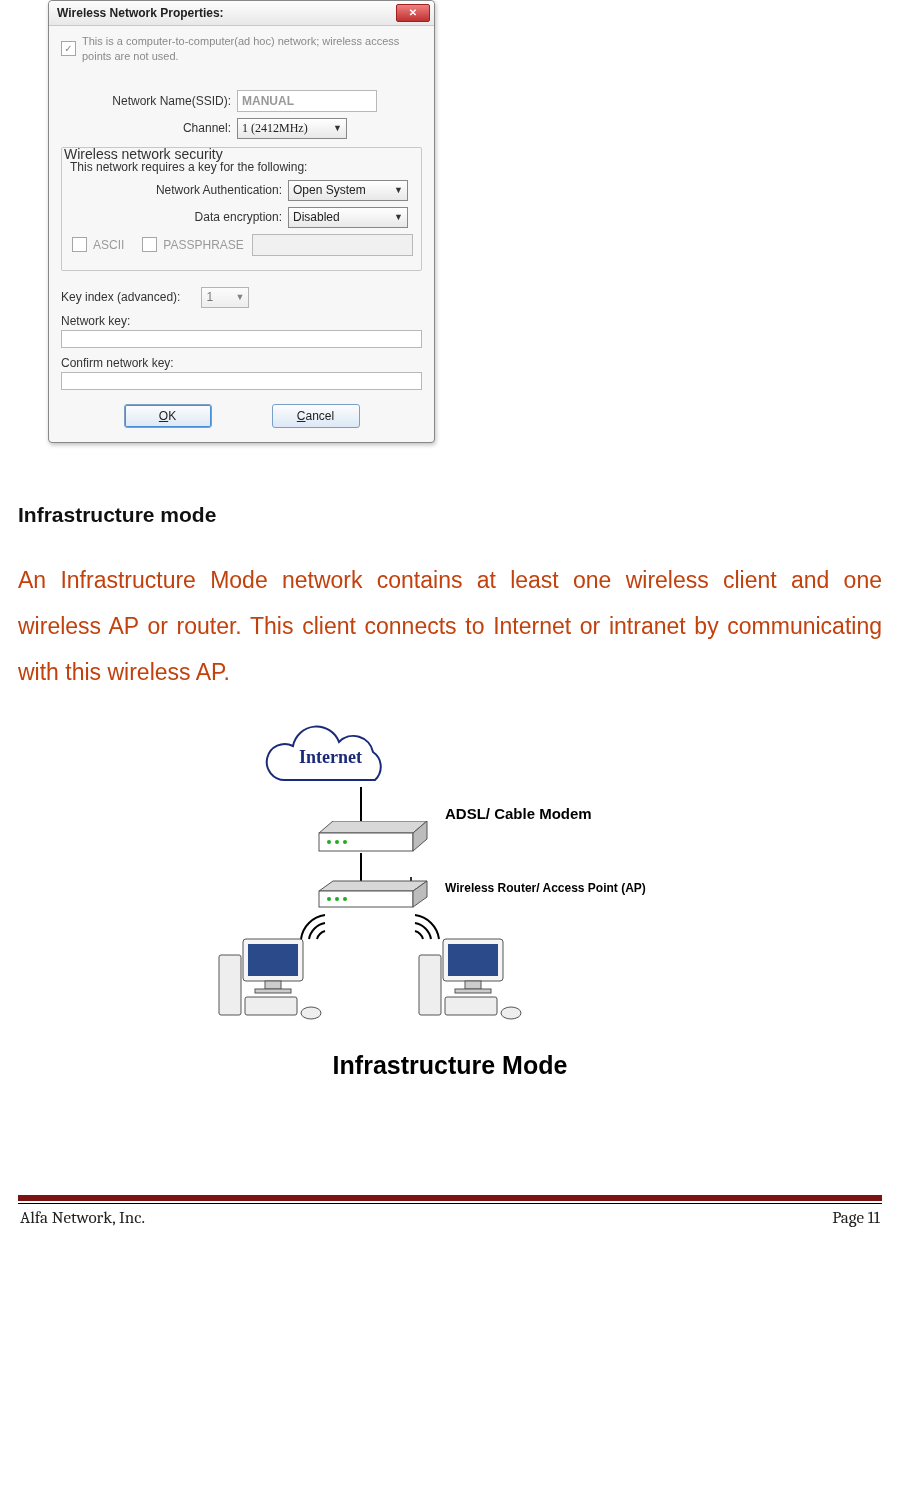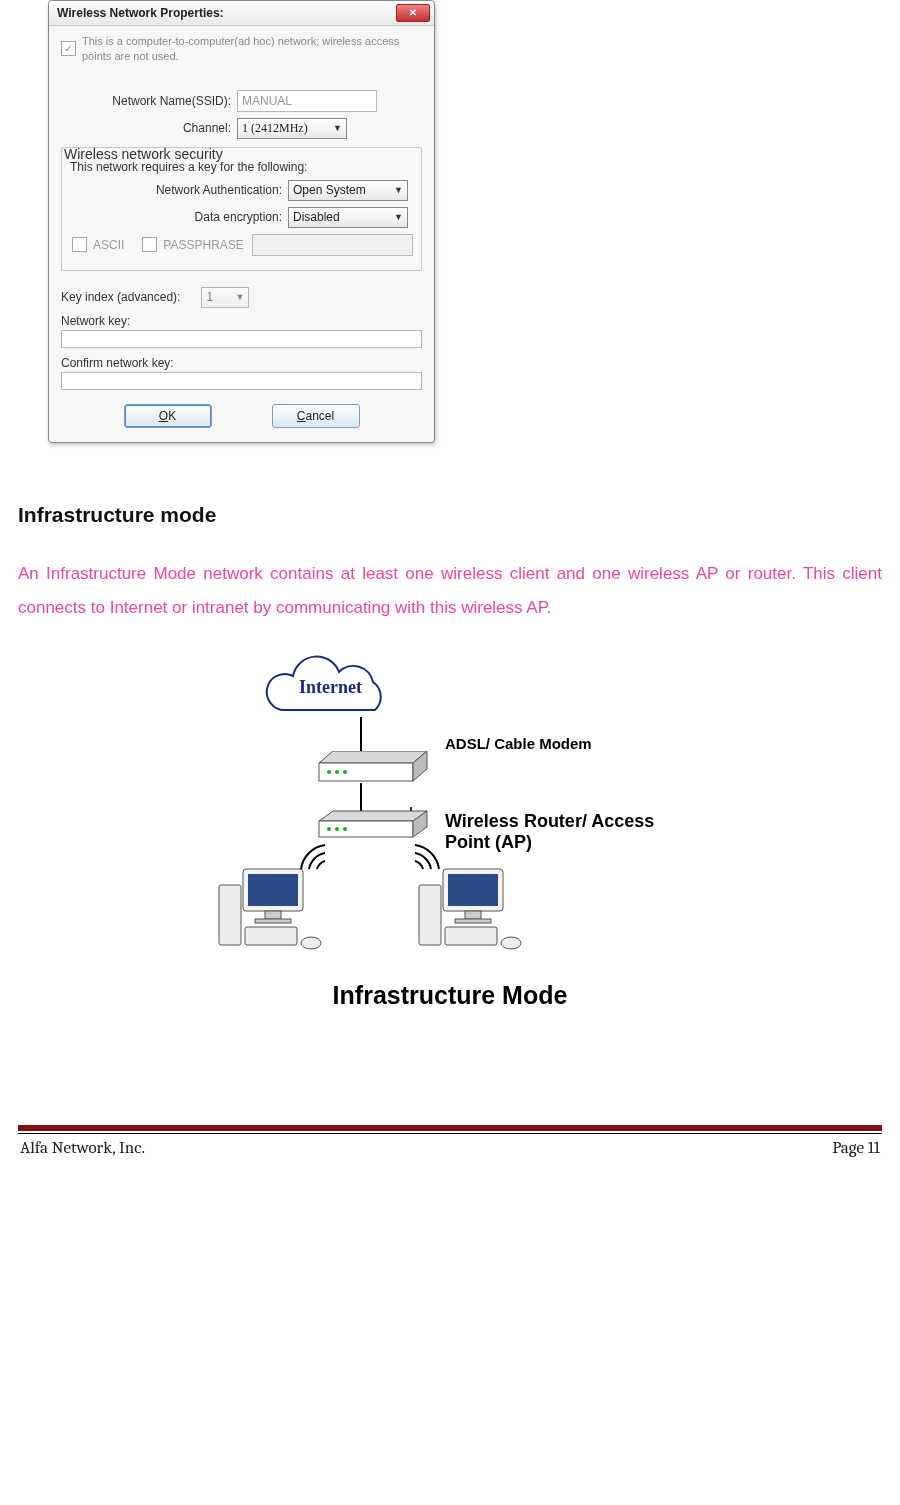--- a/index.html
+++ b/index.html
@@ -82,33 +82,33 @@
   .btn.default{box-shadow:0 0 0 1px #4a90d9 inset;}
   .btn .ul{text-decoration:underline;}
 
   
   .sec-heading{
     font-family: Arial, sans-serif;
     font-size:21px;font-weight:bold;color:#111;
     margin: 60px 0 30px 0;
   }
   .para{
-    font-size:17px;line-height:2.0;color:#ec4899;
+    font-size:23px;line-height:2.0;color:#c2410c;
     text-align:justify;text-justify:inter-word;
     margin:16px 0 30px 0;
   }
 
   
   .diagram{position:relative;width:490px;height:360px;margin:30px auto 0 auto;}
   .cloud{
     position:absolute;left:50px;top:0;width:160px;height:80px;
   }
   .cloud-label{position:absolute;left:94px;top:22px;font-family:"Times New Roman",serif;font-size:18px;font-weight:bold;color:#1a2a7a;}
   .modem-label{position:absolute;left:240px;top:80px;font-size:15px;font-weight:bold;color:#000;}
-  .router-label{position:absolute;left:240px;top:156px;font-size:18px;font-weight:bold;color:#000;}
+  .router-label{position:absolute;left:240px;top:156px;font-size:12px;font-weight:bold;color:#000;}
   .modem{position:absolute;left:108px;top:96px;width:120px;height:36px;}
   .router{position:absolute;left:108px;top:152px;width:120px;height:34px;}
   .pc{position:absolute;width:110px;height:90px;}
   .pc1{left:10px;top:210px;}
   .pc2{left:210px;top:210px;}
   .diagram-caption{
     position:absolute;left:0;right:0;top:326px;text-align:center;
     font-family:Arial,sans-serif;font-size:25px;font-weight:bold;color:#000;
   }
   .wave{position:absolute;}
@@ -138,21 +138,21 @@
     <div class="dlgbody">
       <div class="row">
         <div class="chk checked"></div>
         <div class="adhoc-text">This is a computer-to-computer(ad hoc) network; wireless access points are not used.</div>
       </div>
 
       <div style="height:20px"></div>
 
       <div class="row">
         <div class="lblright">Network Name(SSID):</div>
-        <input class="txtinput" style="width: 130px; flex: 0 0 auto;" value="MANUAL">
+        <input class="txtinput" style="width: 130px; flex: 0 0 auto; font-weight: bold;" value="MANUAL">
       </div>
 
       <div class="row">
         <div class="lblright">Channel:</div>
         <div class="dropdown small">
           <span>1  (2412MHz)</span>
           <span class="arrow">▼</span>
         </div>
       </div>
 

